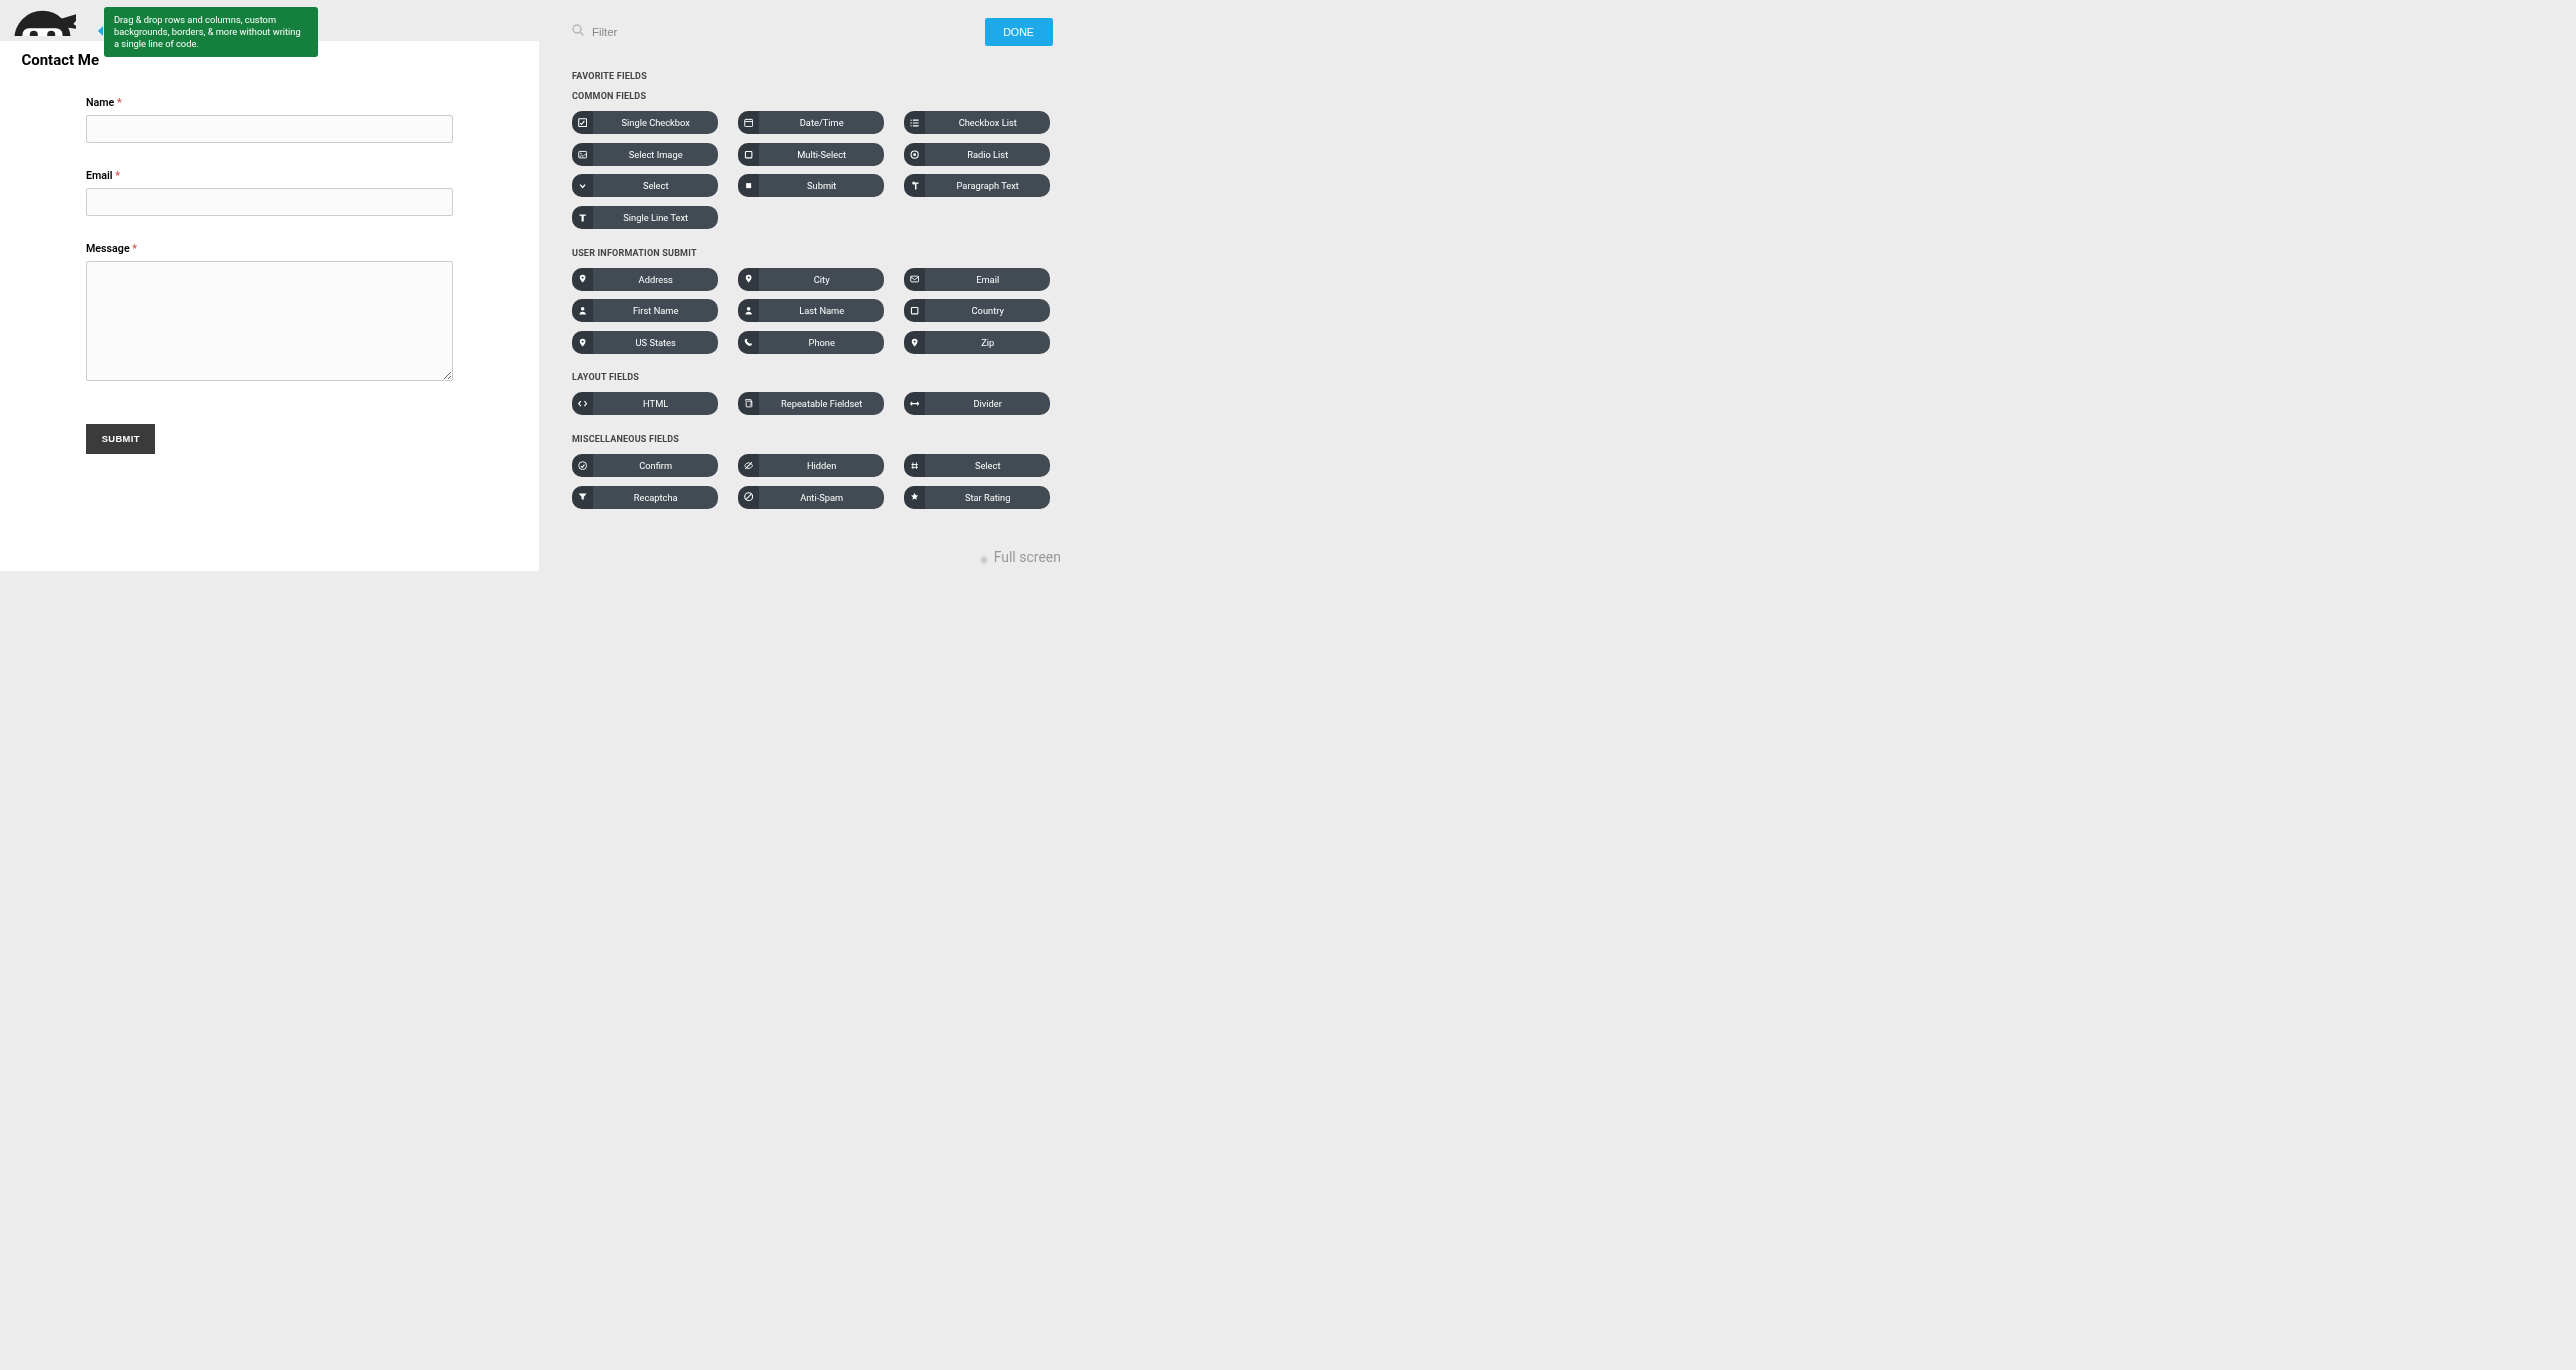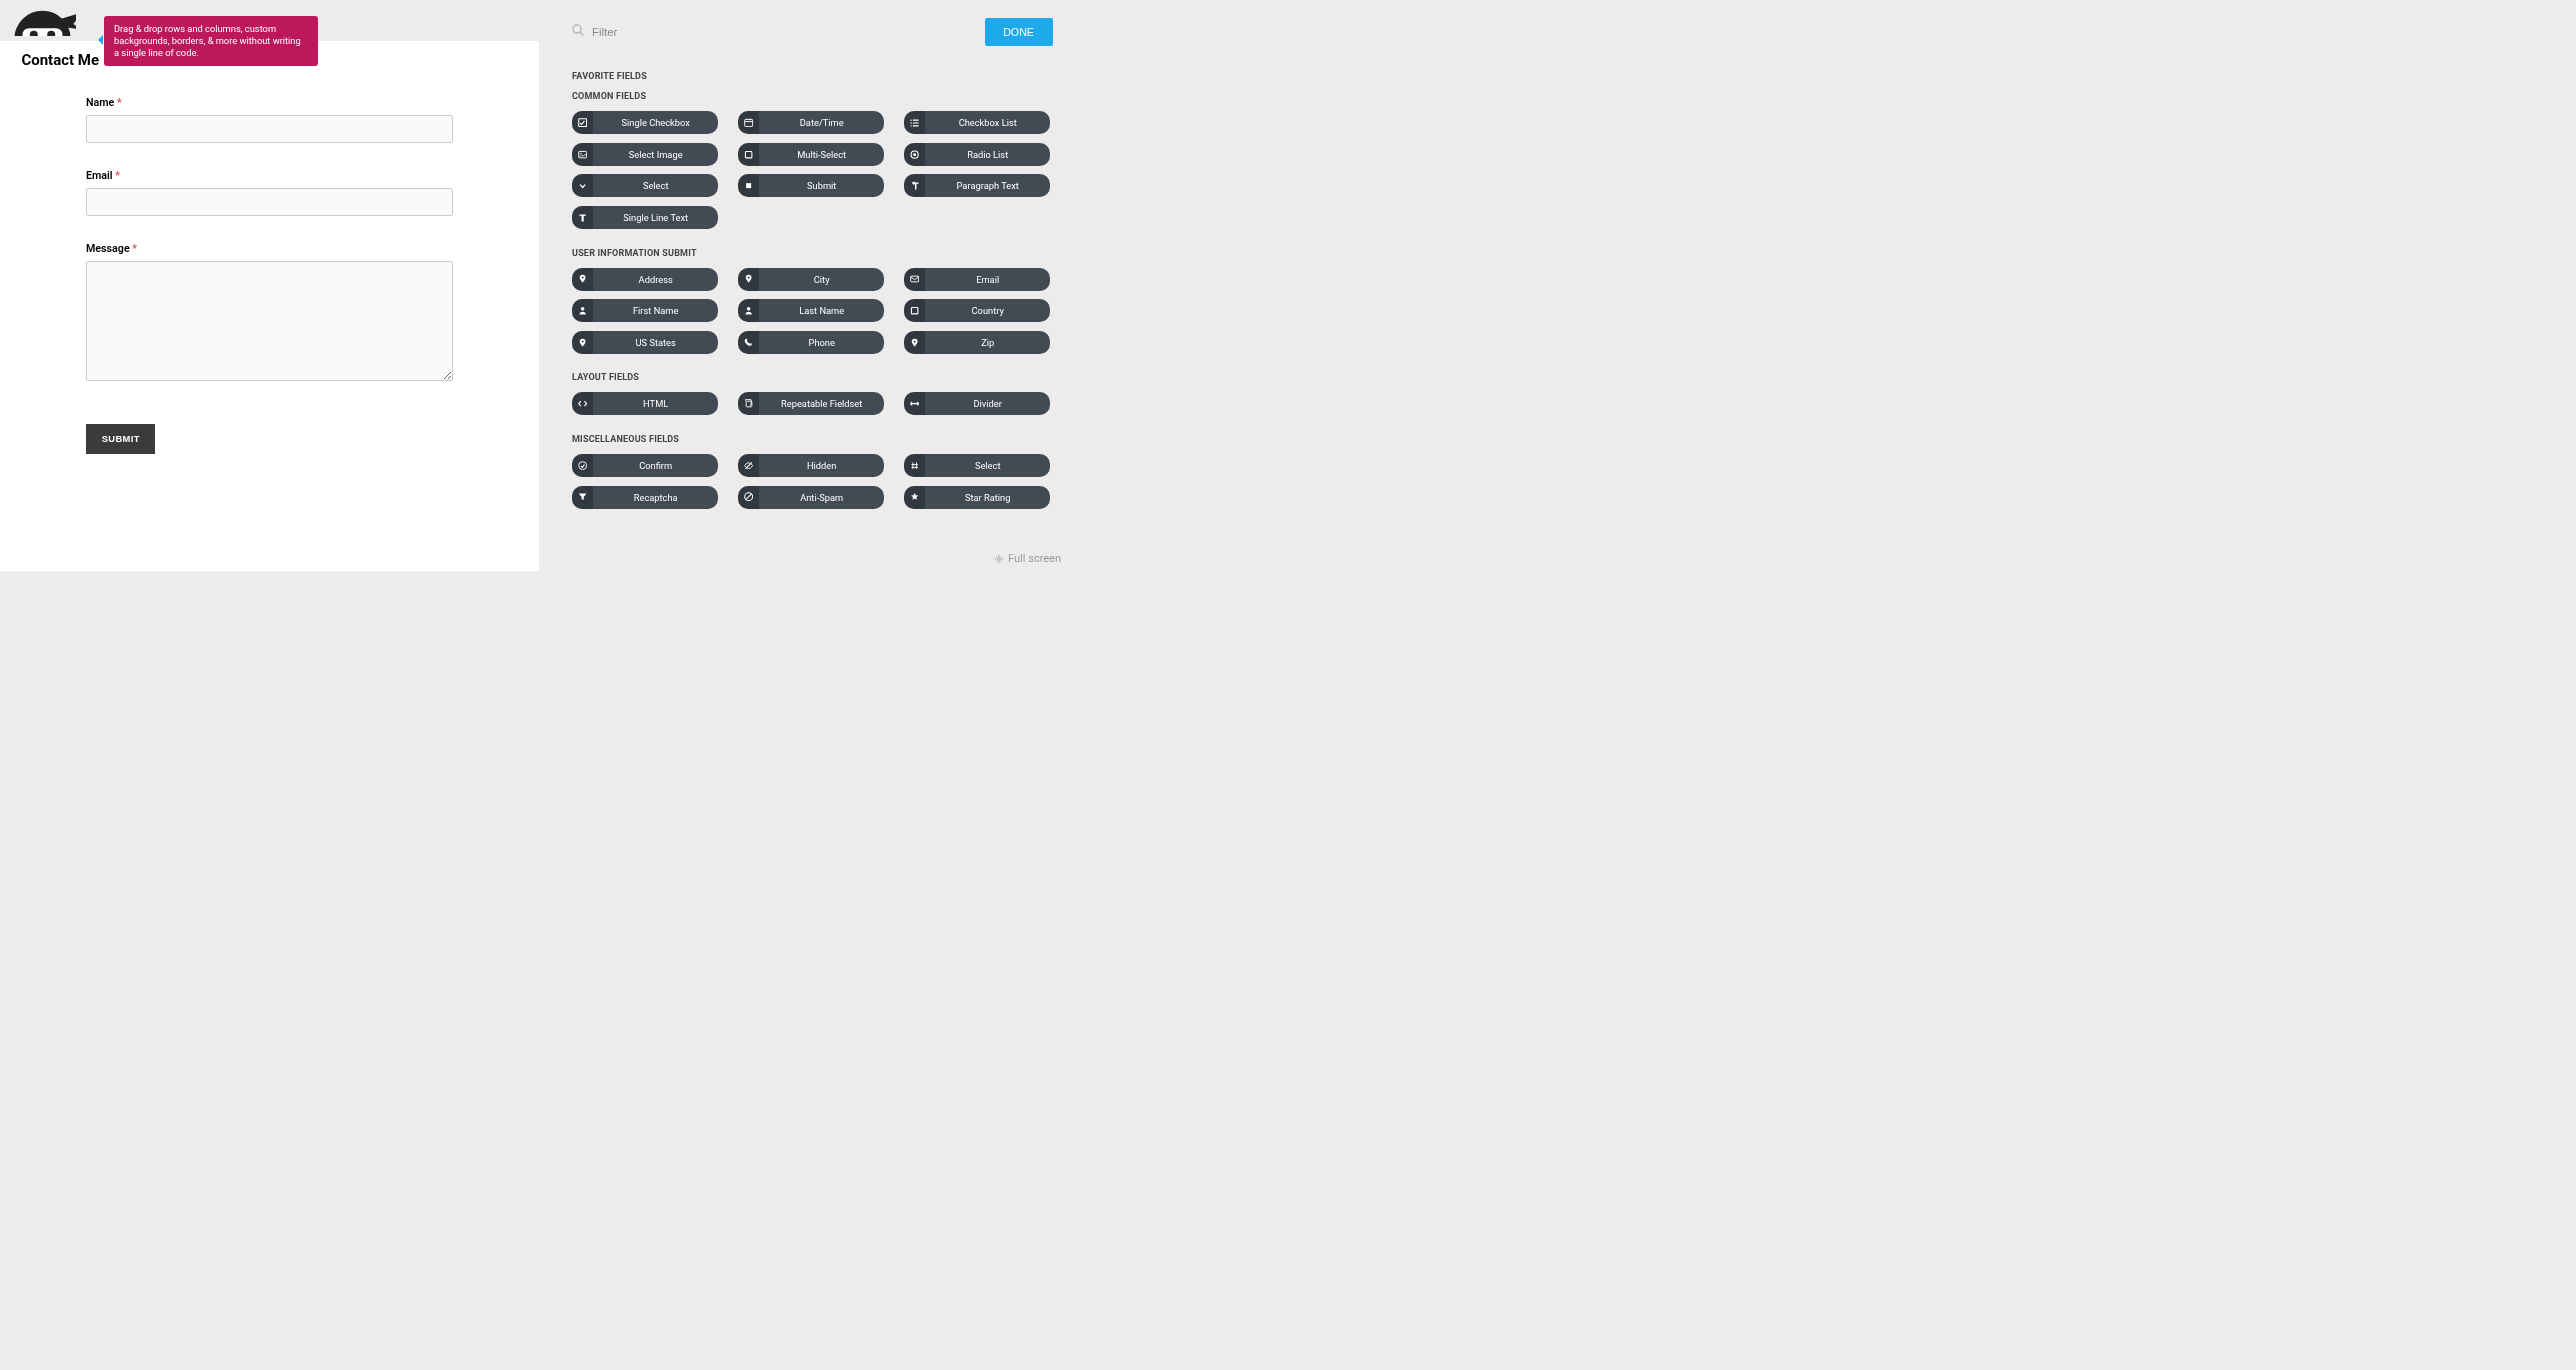--- a/index.html
+++ b/index.html
@@ -32,23 +32,23 @@
   left: 8.6px;
   width: 67px;
   height: 36px;
   overflow: hidden;
 }
 .logo svg { width: 67px; height: 67px; }
 
 
 .tooltip {
   position: absolute;
-  top: 16px;
+  top: 7px;
   left: 104px;
-  background: #be185d;
+  background: #15803d;
   color: #fff;
   font-size: 9.3px;
   padding: 7.1px 10px;
   border-radius: 2.9px;
   max-width: 214px;
   line-height: 1.3;
 }
 .tooltip::before {
   content: '';
   position: absolute;
@@ -188,21 +188,21 @@
   flex: 1;
   text-align: center;
   padding: 0 5.7px;
 }
 
 
 .fullscreen {
   position: absolute;
   bottom: 5.7px;
   right: 13px;
-  font-size: 11px;
+  font-size: 14px;
   color: #9a9a9a;
   display: flex;
   align-items: center;
   gap: 4.3px;
   cursor: pointer;
 }
 .gear-icon {
   width: 10px; height: 10px;
   display: inline-block;
 }

